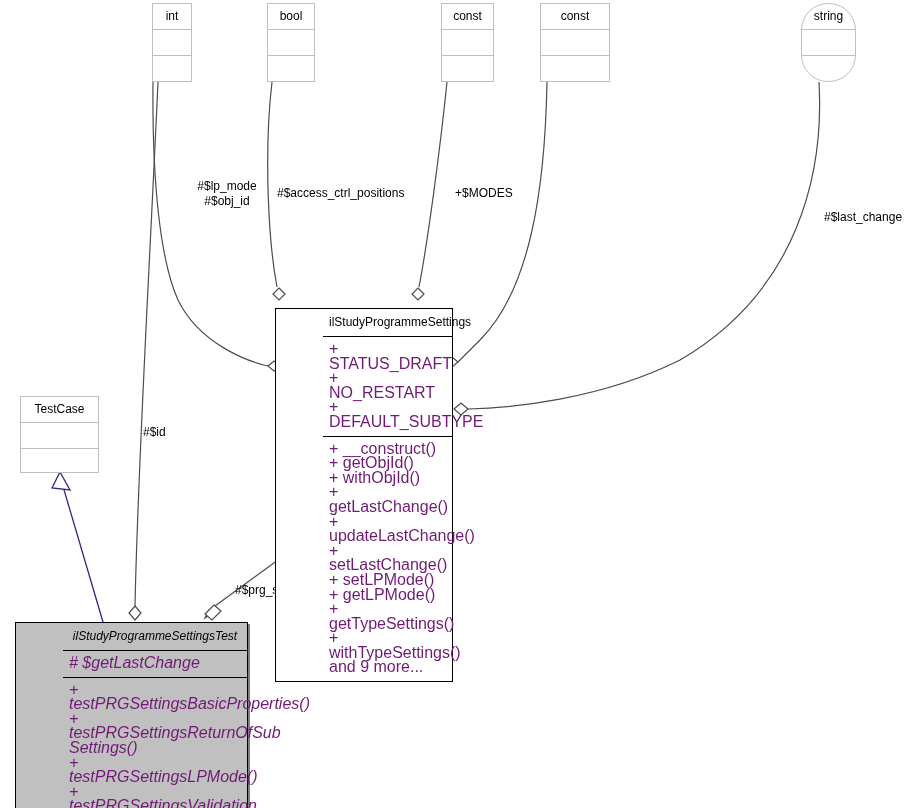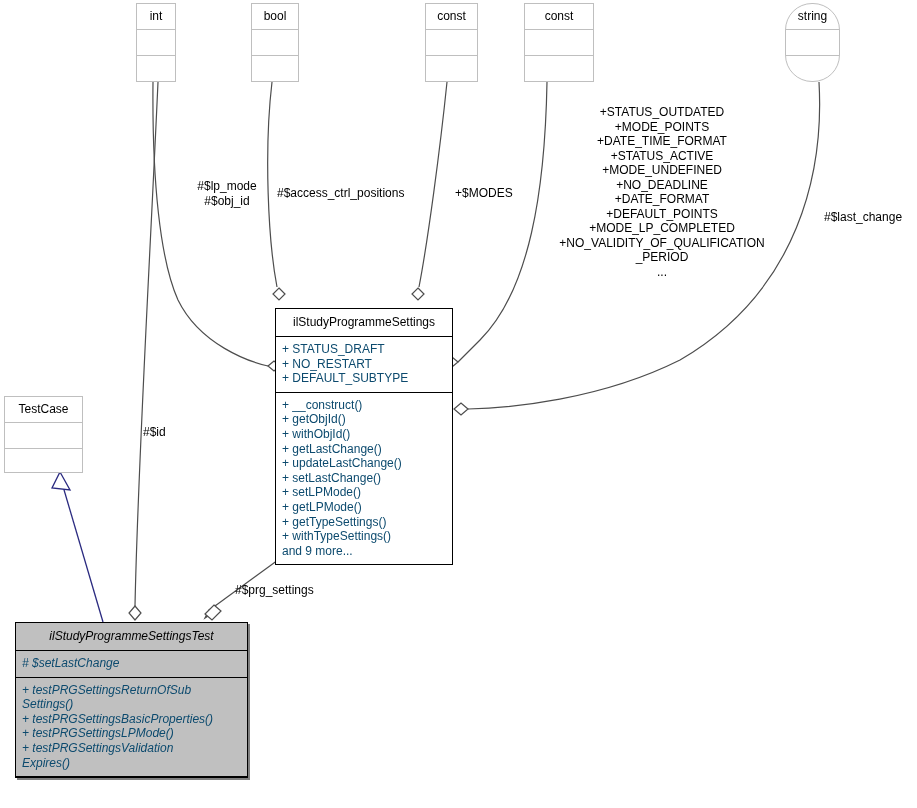--- a/index.html
+++ b/index.html
@@ -26,20 +26,21 @@
     height: 808px;
     pointer-events: none;
   }
 
   
   .typebox {
     position: absolute;
     background: #ffffff;
     border: 1px solid #bfbfbf;
     box-sizing: border-box;
+    margin-left: 16px;
   }
   .typebox .tb-title {
     text-align: center;
     font-size: 12px;
     color: #000000;
     line-height: 12px;
     padding: 6px 4px 6px 4px;
     border-bottom: 1px solid #bfbfbf;
     box-sizing: border-box;
     height: 26px;
@@ -52,39 +53,40 @@
   .typebox .tb-row.sep {
     border-bottom: 1px solid #bfbfbf;
   }
 
   
   .classbox {
     position: absolute;
     background: #ffffff;
     border: 1px solid #000000;
     box-sizing: border-box;
+    padding-left: 47px;
   }
   .classbox .cb-title {
     text-align: center;
     font-size: 12px;
     color: #000000;
     padding: 6px 6px 7px 6px;
     border-bottom: 1px solid #000000;
     white-space: nowrap;
   }
   .classbox .cb-section {
     padding: 5px 6px 6px 6px;
     border-bottom: 1px solid #000000;
   }
   .classbox .cb-section:last-child {
     border-bottom: none;
   }
   .classbox .cb-item {
-    font-size: 12px;
-    color: #0c4a6e;
+    font-size: 16px;
+    color: #701a75;
     line-height: 14.6px;
     white-space: pre-wrap;
   }
 
   
   .classbox.grey {
     background: #c0c0c0;
     border: 1px solid #000000;
     box-shadow: 2px 2px 0 #7f7f7f;
     font-style: italic;
@@ -167,32 +169,20 @@
     <div class="tb-row"></div>
   </div>
 
   <div class="edgelabel center" style="left:185px; top:179px; width:84px;">#$lp_mode
 #$obj_id</div>
 
   <div class="edgelabel left" style="left:277px; top:186px;">#$access_ctrl_positions</div>
 
   <div class="edgelabel left" style="left:455px; top:186px;">+$MODES</div>
 
-  <div class="edgelabel center" style="left:548px; top:105px; width:228px;">+STATUS_OUTDATED
-+MODE_POINTS
-+DATE_TIME_FORMAT
-+STATUS_ACTIVE
-+MODE_UNDEFINED
-+NO_DEADLINE
-+DATE_FORMAT
-+DEFAULT_POINTS
-+MODE_LP_COMPLETED
-+NO_VALIDITY_OF_QUALIFICATION
-_PERIOD
-...</div>
 
   <div class="edgelabel left" style="left:824px; top:186px;margin-top:24px;">#$last_change</div>
 
   <div class="edgelabel left" style="left:143px; top:425px;">#$id</div>
 
   <div class="edgelabel left" style="left:235px; top:583px;">#$prg_settings</div>
 
   <div class="typebox" style="left:4px; top:396px; width:79px; height:77px;">
     <div class="tb-title">TestCase</div>
     <div class="tb-row sep"></div>
@@ -217,25 +207,25 @@
       <div class="cb-item">+ getLPMode()</div>
       <div class="cb-item">+ getTypeSettings()</div>
       <div class="cb-item">+ withTypeSettings()</div>
       <div class="cb-item">and 9 more...</div>
     </div>
   </div>
 
   <div class="classbox grey" style="left:15px; top:622px; width:233px;">
     <div class="cb-title">ilStudyProgrammeSettingsTest</div>
     <div class="cb-section">
-      <div class="cb-item"># $setLastChange</div>
-    </div>
-    <div class="cb-section">
+      <div class="cb-item"># $getLastChange</div>
+    </div>
+    <div class="cb-section">
+      <div class="cb-item">+ testPRGSettingsBasicProperties()</div>
       <div class="cb-item">+ testPRGSettingsReturnOfSub
 Settings()</div>
-      <div class="cb-item">+ testPRGSettingsBasicProperties()</div>
       <div class="cb-item">+ testPRGSettingsLPMode()</div>
       <div class="cb-item">+ testPRGSettingsValidation
 Expires()</div>
     </div>
   </div>
 
 </div>
 
 </body></html>

